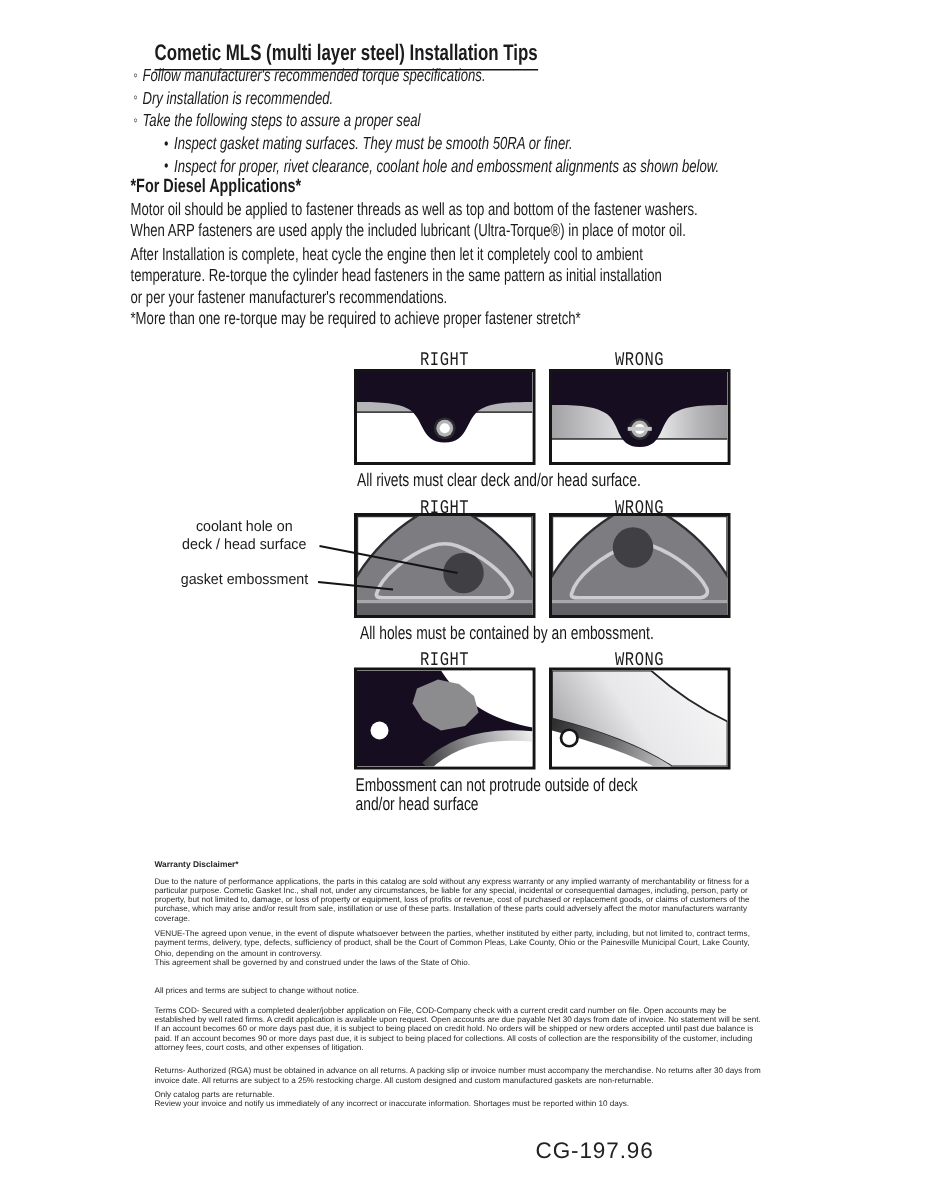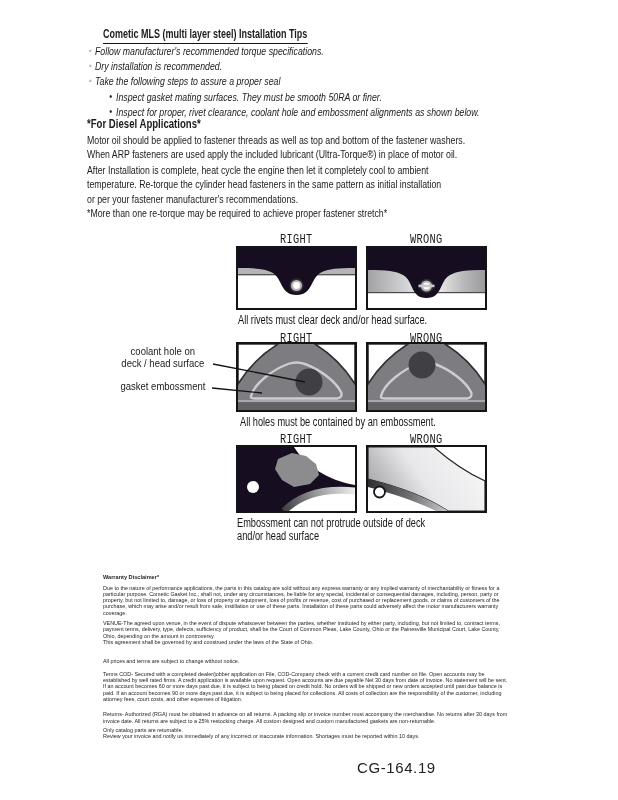--- a/index.html
+++ b/index.html
@@ -4,21 +4,21 @@
 <style>
   html,body{margin:0;padding:0;background:#ffffff;}
   body{width:618px;height:800px;position:relative;overflow:hidden;
        font-family:"Liberation Sans",sans-serif;color:#1b1b1d;
        -webkit-font-smoothing:antialiased;}
   .abs{position:absolute;}
   .cond{transform:scaleX(0.75);transform-origin:left top;white-space:nowrap;}
   .pre{white-space:pre-line;}
 
   
-  #title{left:103px;top:27px;font-size:12px;font-weight:bold;}
+  #title{left:103px;top:27px;font-size:15px;font-weight:bold;}
   #title .ul{display:inline-block;border-bottom:1.6px solid #141414;padding-bottom:1.5px;}
 
   
   #bullets{left:89px;top:43.5px;font-size:11.7px;line-height:14.6px;font-style:italic;}
   .brow{white-space:nowrap;}
   .brow .mk{display:inline-block;width:8px;font-size:10px;vertical-align:0.5px;}
   .brow.sub{padding-left:27px;}
   .brow.sub .mk{width:9px;font-size:11px;}
 
   
@@ -193,13 +193,13 @@
   <p class="pre m1">Due to the nature of performance applications, the parts in this catalog are sold without any express warranty or any implied warranty of merchantability or fitness for a particular purpose.  Cometic Gasket Inc., shall not, under any circumstances, be liable for any special, incidental or consequential damages, including, person, party or property, but not limited to, damage, or loss of property or equipment, loss of profits or revenue, cost of purchased or replacement goods, or claims of customers of the purchase, which may arise and/or result from sale, instillation or use of these parts.  Installation of these parts could adversely affect the motor manufacturers warranty coverage.</p>
   <p class="pre m2">VENUE-The agreed upon venue, in the event of dispute whatsoever between the parties, whether instituted by either party, including, but not limited to, contract terms, payment terms, delivery, type, defects, sufficiency of product, shall be the Court of Common Pleas, Lake County, Ohio or the Painesville Municipal Court, Lake County, Ohio, depending on the amount in controversy.
 This agreement shall be governed by and construed under the laws of the State of Ohio.</p>
   <p class="pre m3">All prices and terms are subject to change without notice.</p>
   <p class="pre m4">Terms COD- Secured with a completed dealer/jobber application on File, COD-Company check with a current credit card number on file.  Open accounts may be established by well rated firms.  A credit application is available upon request.  Open accounts are due payable Net 30 days from date of invoice.  No statement will be sent.  If an account becomes 60 or more days past due, it is subject to being placed on credit hold.  No orders will be shipped or new orders accepted until past due balance is paid.  If an account becomes 90 or more days past due, it is subject to being placed for collections.  All costs of collection are the responsibility of the customer, including attorney fees, court costs, and other expenses of litigation.</p>
   <p class="pre m5">Returns- Authorized (RGA) must be obtained in advance on all returns.  A packing slip or invoice number must accompany the merchandise.  No returns after 30 days from invoice date.  All returns are subject to a 25% restocking charge.  All custom designed and custom manufactured gaskets are non-returnable.</p>
   <p class="pre">Only catalog parts are returnable.
 Review your invoice and notify us immediately of any incorrect or inaccurate information.  Shortages must be reported within 10 days.</p>
 </div>
 
-<div class="abs" id="doc-code">CG-164.19</div>
+<div class="abs" id="doc-code">CG-197.96</div>
 
 </body></html>

